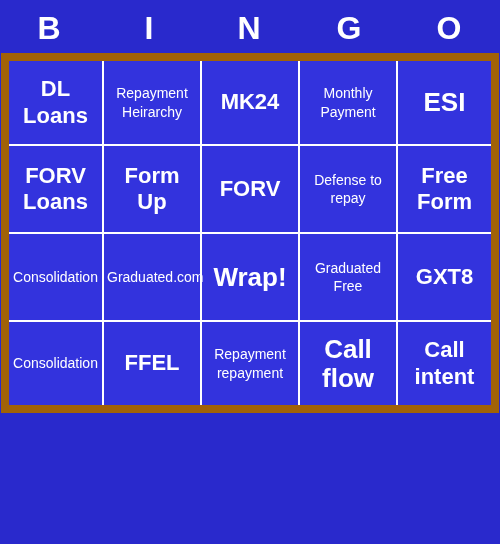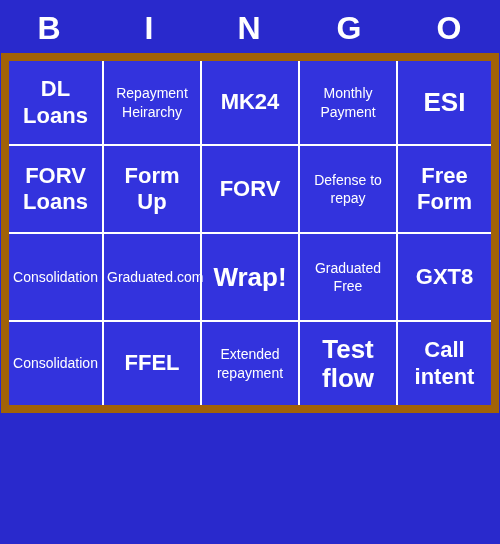--- a/index.html
+++ b/index.html
@@ -89,18 +89,18 @@
       <tr>
         <td class="cell-small">Consolidation</td>
         <td class="cell-small">Graduated.com</td>
         <td class="cell-xlarge">Wrap!</td>
         <td class="cell-small">Graduated Free</td>
         <td class="cell-large">GXT8</td>
       </tr>
       <tr>
         <td class="cell-small">Consolidation</td>
         <td class="cell-large">FFEL</td>
-        <td class="cell-small">Extended repayment</td>
-        <td class="cell-xlarge">Test flow</td>
+        <td class="cell-small">Repayment repayment</td>
+        <td class="cell-xlarge">Call flow</td>
         <td class="cell-large">Call intent</td>
       </tr>
     </tbody>
 </table>
 
 </body></html>

